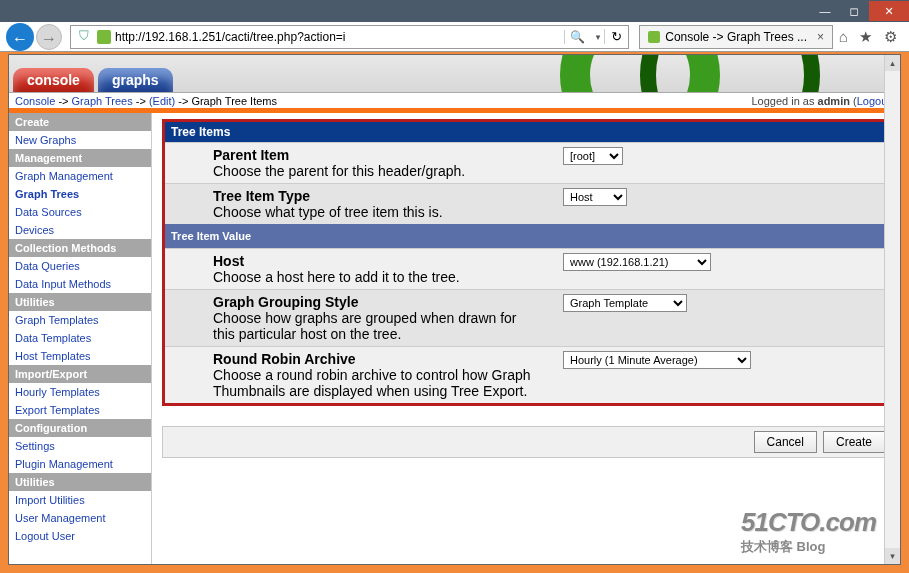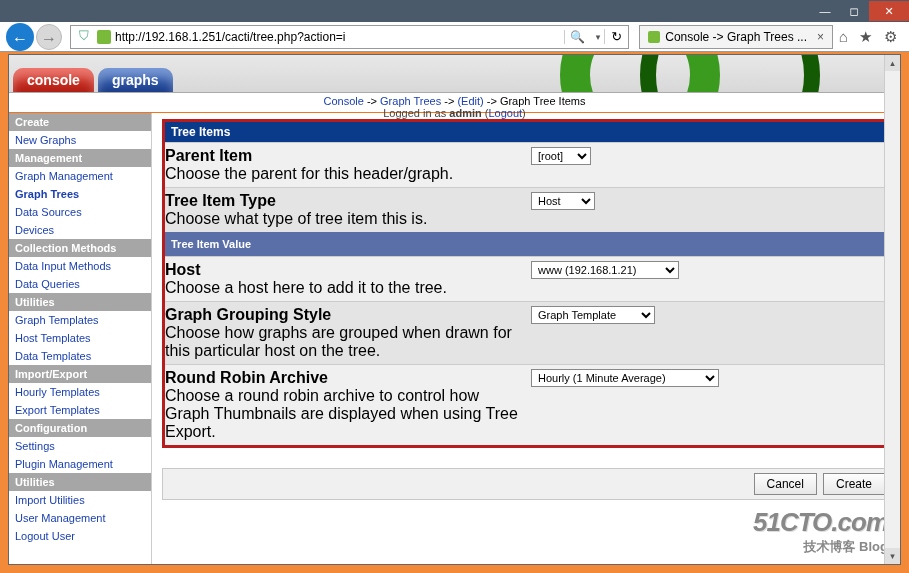--- a/index.html
+++ b/index.html
@@ -30,51 +30,51 @@
 
 .apptop { height: 38px; background: linear-gradient(#e8e8e8,#d8d8d8); border-bottom: 1px solid #aaa; position: relative; overflow: hidden; }
 .apptop .swoosh { position: absolute; right: 80px; top: -40px; width: 300px; height: 120px; }
 .apptop .swoosh .arc1 { position: absolute; width: 160px; height: 160px; border: 30px solid #3a9b1f; border-radius: 50%; left: 40px; top: -20px; }
 .apptop .swoosh .arc2 { position: absolute; width: 180px; height: 180px; border: 16px solid #145a04; border-radius: 50%; left: 120px; top: -30px; }
 .apptabs { position: absolute; left: 4px; bottom: 0; display: flex; }
 .apptab { padding: 4px 14px 4px 14px; border-radius: 10px 10px 0 0; color: #fff; font-size: 14px; font-weight: bold; margin-right: 4px; cursor: pointer; box-shadow: inset 0 10px 10px rgba(255,255,255,0.3); }
 .apptab.console { background: linear-gradient(#e63b2e,#b01f14); }
 .apptab.graphs { background: linear-gradient(#3c6cc4,#1d3f8a); }
 
-.breadcrumb { height: 20px; background: #fff; border-bottom: 1px solid #f97316; font-size: 11px; padding: 2px 6px; display: flex; justify-content: space-between; align-items: center; flex-direction: column; }
+.breadcrumb { height: 20px; background: #fff; border-bottom: 5px solid #f97316; font-size: 11px; padding: 2px 6px; display: flex; justify-content: space-between; align-items: center; }
 .breadcrumb a { color: #1a3fb0; text-decoration: none; }
 .breadcrumb .login { color: #444; }
 .breadcrumb .login b { font-weight: bold; margin-top: 37px; }
 
 .mainwrap { display: flex; height: calc(100% - 58px); }
 .sidebar { width: 143px; border-right: 1px solid #ccc; background: #fff; overflow-y: auto; }
 .side-head { background: #a6a6a6; color: #fff; font-size: 11px; font-weight: bold; padding: 3px 6px; }
 .side-link { color: #1a3fb0; font-size: 11px; padding: 3px 6px; display: block; text-decoration: none; cursor: pointer; }
 .side-link.bold { font-weight: bold; }
 
 .content { flex: 1; padding: 6px 10px; overflow-y: auto; position: relative; }
 .panel { border: 3px solid #b91c1c; }
 .panel-h1 { background: #0a3a8a; color: #fff; font-size: 12px; font-weight: bold; padding: 3px 6px; }
 .panel-h2 { background: #5a6fa8; color: #fff; font-size: 11px; font-weight: bold; padding: 6px 6px; }
 .row { display: flex; border-top: 1px solid #ccc; }
 .row:nth-child(odd) { background: #f0f0f0; }
 .row:nth-child(even) { background: #e4e4e4; }
-.row .lbl { width: 360px; padding: 4px 0; font-size: 16px; }
+.row .lbl { width: 360px; padding: 4px 16px; font-size: 14px; margin-left: 32px; }
 .row .lbl b { font-weight: bold; display: block; }
 .row .ctl { flex: 1; padding: 3px 6px; }
 .row select { font-size: 11px; border: 1px solid #888; background: #fff; padding: 1px 2px; }
 
 .actions { margin-top: 20px; border: 1px solid #c8c8c8; background: #f0f0f0; padding: 4px; display: flex; justify-content: flex-end; gap: 6px; }
 .actions button { font-size: 12px; padding: 3px 12px; border: 1px solid #888; background: linear-gradient(#fdfdfd,#e8e8e8); cursor: pointer; }
 
 .scrollbar { position: absolute; right: 0; top: 0; bottom: 0; width: 16px; background: #f0f0f0; border-left: 1px solid #ccc; }
 .scrollbar .up, .scrollbar .dn { height: 16px; background: #e0e0e0; text-align: center; font-size: 9px; line-height: 16px; color: #555; cursor: pointer; }
 .scrollbar .dn { position: absolute; bottom: 0; width: 100%; }
 
-.watermark { position: absolute; right: 12px; bottom: 8px; text-align: right; color: #888; font-family: Arial; pointer-events: none; }
+.watermark { position: absolute; right: 24px; bottom: 8px; color: #888; font-family: Arial; pointer-events: none; }
 .watermark .big { font-size: 26px; font-weight: bold; font-style: italic; letter-spacing: -1px; text-shadow: 1px 1px 0 #ddd; }
 .watermark .sm { font-size: 13px; font-weight: bold; }
 </style>
 </head>
 <body>
 
 <div class="titlebar">
   <div class="winbtn min">—</div>
   <div class="winbtn max">◻</div>
   <div class="winbtn close">✕</div>
@@ -130,26 +130,26 @@
   <div class="mainwrap">
     <div class="sidebar" id="sidebar">
         <div class="side-head">Create</div>
         <a class="side-link">New Graphs</a>
         <div class="side-head">Management</div>
         <a class="side-link">Graph Management</a>
         <a class="side-link bold">Graph Trees</a>
         <a class="side-link">Data Sources</a>
         <a class="side-link">Devices</a>
         <div class="side-head">Collection Methods</div>
+        <a class="side-link">Data Queries</a>
         <a class="side-link">Data Input Methods</a>
-        <a class="side-link">Data Queries</a>
         <div class="side-head">Utilities</div>
         <a class="side-link">Graph Templates</a>
+        <a class="side-link">Data Templates</a>
         <a class="side-link">Host Templates</a>
-        <a class="side-link">Data Templates</a>
         <div class="side-head">Import/Export</div>
         <a class="side-link">Hourly Templates</a>
         <a class="side-link">Export Templates</a>
         <div class="side-head">Configuration</div>
         <a class="side-link">Settings</a>
         <a class="side-link">Plugin Management</a>
         <div class="side-head">Utilities</div>
         <a class="side-link">Import Utilities</a>
         <a class="side-link">User Management</a>
         <a class="side-link">Logout User</a>

